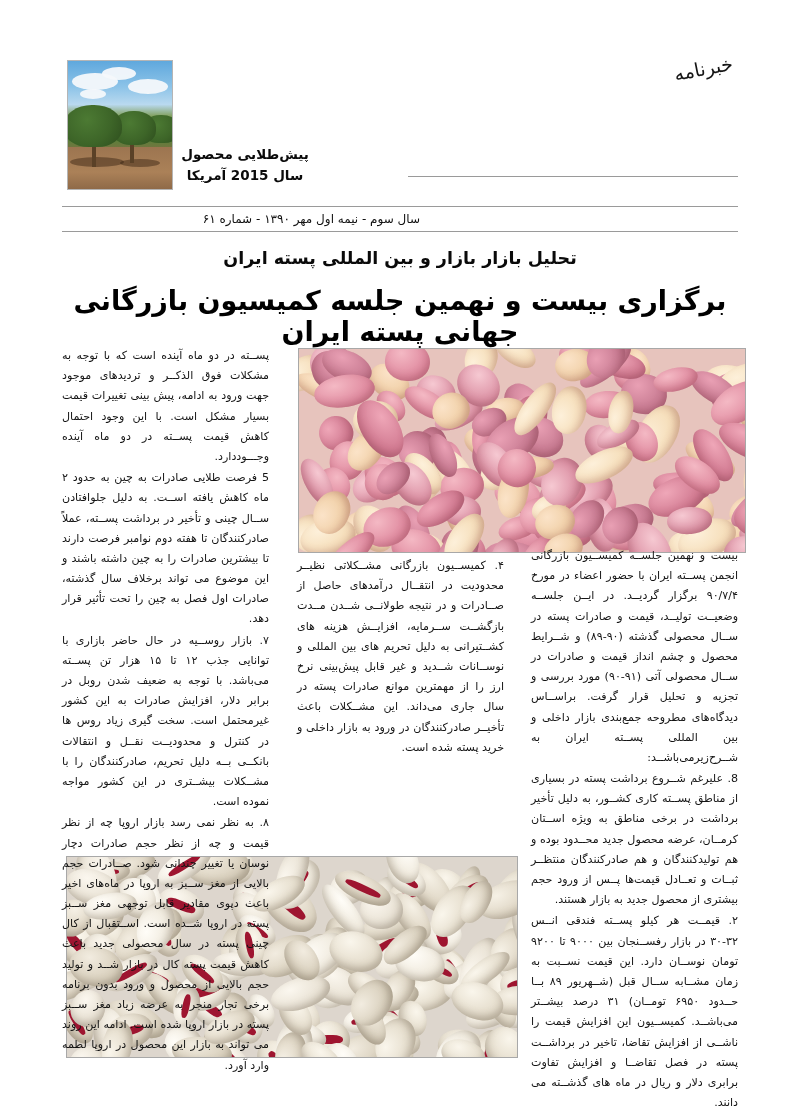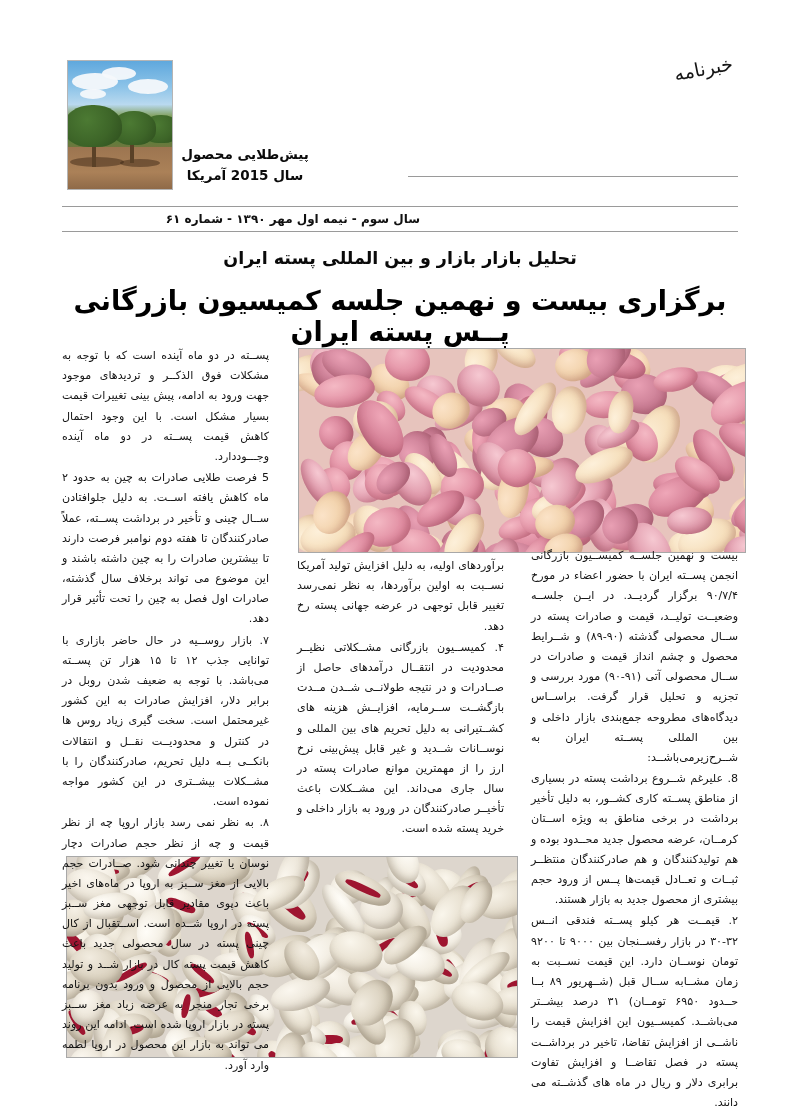--- a/index.html
+++ b/index.html
@@ -157,21 +157,21 @@
     height: 26px;
     border-top: 1px solid #9a9a9a;
     border-bottom: 1px solid #9a9a9a;
     box-sizing: border-box;
   }
   .issue-text {
     position: absolute;
     right: 318px;
     top: 5px;
     font-size: 12px;
-    font-weight: bold;
+    font-weight: normal;
     color: #111;
     white-space: nowrap;
     text-align: right;
   }
 
   
   .kicker {
     position: absolute;
     left: 62px;
     top: 248px;
@@ -281,21 +281,21 @@
     <div class="logo-khabarnameh">خبرنامه</div>
     <div class="assoc-rule"></div>
   </div>
 </div>
 
 <div class="issue-bar">
   <div class="issue-text">سال سوم - نیمه اول مهر ۱۳۹۰ - شماره ۶۱</div>
 </div>
 
 <div class="kicker">تحلیل بازار بازار و بین المللی پسته ایران</div>
-<div class="headline">برگزاری بیست و نهمین جلسه کمیسیون بازرگانی پــس پسته ایران</div>
+<div class="headline">برگزاری بیست و نهمین جلسه کمیسیون بازرگانی جهانی پسته ایران</div>
 
 <div class="cols">
 
   <div class="photo-top">
       <div class="nut" style="width: 53.1577px; height: 28.3704px; left: 88.4084px; top: 167.259px; transform: rotate(63.6974deg); background: radial-gradient(at 35% 30%, rgb(233, 160, 180) 0%, rgb(200, 123, 146) 62%, rgb(162, 90, 112) 100%);"></div>
       <div class="nut" style="width: 47.9734px; height: 33.5055px; left: 197.852px; top: 194.971px; transform: rotate(-8.16914deg); background: radial-gradient(at 35% 30%, rgb(246, 201, 210) 0%, rgb(221, 147, 166) 62%, rgb(184, 106, 128) 100%);"></div>
       <div class="nut" style="width: 34.0817px; height: 33.5954px; left: 20.4942px; top: 67.2328px; transform: rotate(-27.1606deg); background: radial-gradient(at 35% 30%, rgb(239, 167, 184) 0%, rgb(210, 123, 146) 62%, rgb(173, 90, 114) 100%);"></div>
       <div class="nut" style="width: 52.1452px; height: 28.4404px; left: 433.715px; top: 109.961px; transform: rotate(-73.4605deg); background: radial-gradient(at 35% 30%, rgb(251, 227, 200) 0%, rgb(240, 207, 166) 62%, rgb(217, 176, 131) 100%);"></div>
       <div class="nut" style="width: 42.7343px; height: 30.3084px; left: -16.2507px; top: 9.32554px; transform: rotate(-41.4564deg); background: radial-gradient(at 35% 30%, rgb(253, 240, 218) 0%, rgb(245, 221, 184) 62%, rgb(226, 193, 147) 100%);"></div>
       <div class="nut" style="width: 59.2729px; height: 31.1526px; left: 192.785px; top: 129.469px; transform: rotate(48.583deg); background: radial-gradient(at 35% 30%, rgb(244, 185, 196) 0%, rgb(224, 139, 160) 62%, rgb(196, 105, 127) 100%);"></div>
@@ -689,21 +689,20 @@
     </div>
 
   <div class="col col-right" style="top:200px;">
     <p>بیست و نهمین جلســه کمیســیون بازرگانی انجمن پســته ایران با حضور اعضاء در مورخ ۹۰/۷/۴ برگزار گردیــد. در ایــن جلســه وضعیــت تولیــد، قیمت و صادرات پسته در ســال محصولی گذشته (۹۰-۸۹) و شــرایط محصول و چشم انداز قیمت و صادرات در ســال محصولی آتی (۹۱-۹۰) مورد بررسی و تجزیه و تحلیل قرار گرفت. براســاس دیدگاه‌های مطروحه جمع‌بندی بازار داخلی و بین المللی پســته ایران به شــرح‌زیر‌می‌باشــد:</p>
     <p>8. علیرغم شــروع برداشت پسته در بسیاری از مناطق پســته کاری کشــور، به دلیل تأخیر برداشت در برخی مناطق به ویژه اســتان کرمــان، عرضه محصول جدید محــدود بوده و هم تولیدکنندگان و هم صادرکنندگان منتظــر ثبــات و تعــادل قیمت‌ها پــس از ورود حجم بیشتری از محصول جدید به بازار هستند.</p>
     <p>۲. قیمــت هر کیلو پســته فندقی انــس ۳۲-۳۰ در بازار رفســنجان بین ۹۰۰۰ تا ۹۲۰۰ تومان نوســان دارد. این قیمت نســبت به زمان مشــابه ســال قبل (شــهریور ۸۹ بــا حــدود ۶۹۵۰ تومــان) ۳۱ درصد بیشــتر می‌باشــد. کمیســیون این افزایش قیمت را ناشــی از افزایش تقاضا، تاخیر در برداشــت پسته در فصل تقاضــا و افزایش تفاوت برابری دلار و ریال در ماه های گذشــته می دانند.</p>
     <p>۳. قیمــت جهانی پســته در حال حاضــر در وضعیت مطلوبــی قــرار دارد و انتظار افزایش یــا کاهش قیمت جهانی بــر مبنای دلار در آینده نزدیــک وجود ندارد. علیرغم پیش‌بینی کاهش تولید پســته ایران نسبت به</p>
   </div>
 
   <div class="col col-mid" style="top:210px;">
-    <p>برآوردهای اولیه، به دلیل افزایش تولید آمریکا نســبت به اولین برآوردها، به نظر نمی‌رسد تغییر قابل توجهی در عرضه جهانی پسته رخ دهد.</p>
     <p>۴. کمیســیون بازرگانی مشــکلاتی نظیــر محدودیت در انتقــال درآمدهای حاصل از صــادرات و در نتیجه طولانــی شــدن مــدت بازگشــت ســرمایه، افزایــش هزینه های کشــتیرانی به دلیل تحریم های بین المللی و نوســانات شــدید و غیر قابل پیش‌بینی نرخ ارز را از مهمترین موانع صادرات پسته در سال جاری می‌داند. این مشــکلات باعث تأخیــر صادرکنندگان در ورود به بازار داخلی و خرید پسته شده است.</p>
   </div>
 
   <div class="col col-left left-upper">
     <p>پســته در دو ماه آینده است که با توجه به مشکلات فوق الذکــر و تردیدهای موجود جهت ورود به ادامه، پیش بینی تغییرات قیمت بسیار مشکل است. با این وجود احتمال کاهش قیمت پســته در دو ماه آینده وجـــوددارد.</p>
     <p>5 فرصت طلایی صادرات به چین به حدود ۲ ماه کاهش یافته اســت. به دلیل جلوافتادن ســال چینی و تأخیر در برداشت پســته، عملاً صادرکنندگان تا هفته دوم نوامبر فرصت دارند تا بیشترین صادرات را به چین داشته باشند و این موضوع می تواند برخلاف سال گذشته، صادرات اول فصل به چین را تحت تأثیر قرار دهد.</p>
     <p>۷. بازار روســیه در حال حاضر بازاری با توانایی جذب ۱۲ تا ۱۵ هزار تن پســته می‌باشد. با توجه به ضعیف شدن روبل در برابر دلار، افزایش صادرات به این کشور غیرمحتمل است. سخت گیری زیاد روس ها در کنترل و محدودیــت نقــل و انتقالات بانکــی بــه دلیل تحریم، صادرکنندگان را با مشــکلات بیشــتری در این کشور مواجه نموده است.</p>
     <p>۸. به نظر نمی رسد بازار اروپا چه از نظر قیمت و چه از نظر حجم صادرات دچار نوسان یا تغییر چندانی شود. صــادرات حجم بالایی از مغز ســبز به اروپا در ماه‌های اخیر باعث دپوی مقادیر قابل توجهی مغز ســبز پسته در اروپا شــده است. اســتقبال از کال چینی پسته در سال محصولی جدید باعث کاهش قیمت پسته کال در بازار شــد و تولید حجم بالایی از محصول و ورود بدون برنامه برخی تجار منجر به عرضه زیاد مغز ســبز پسته در بازار اروپا شده است. ادامه این روند می تواند به بازار این محصول در اروپا لطمه وارد آورد.</p>
   </div>
 

